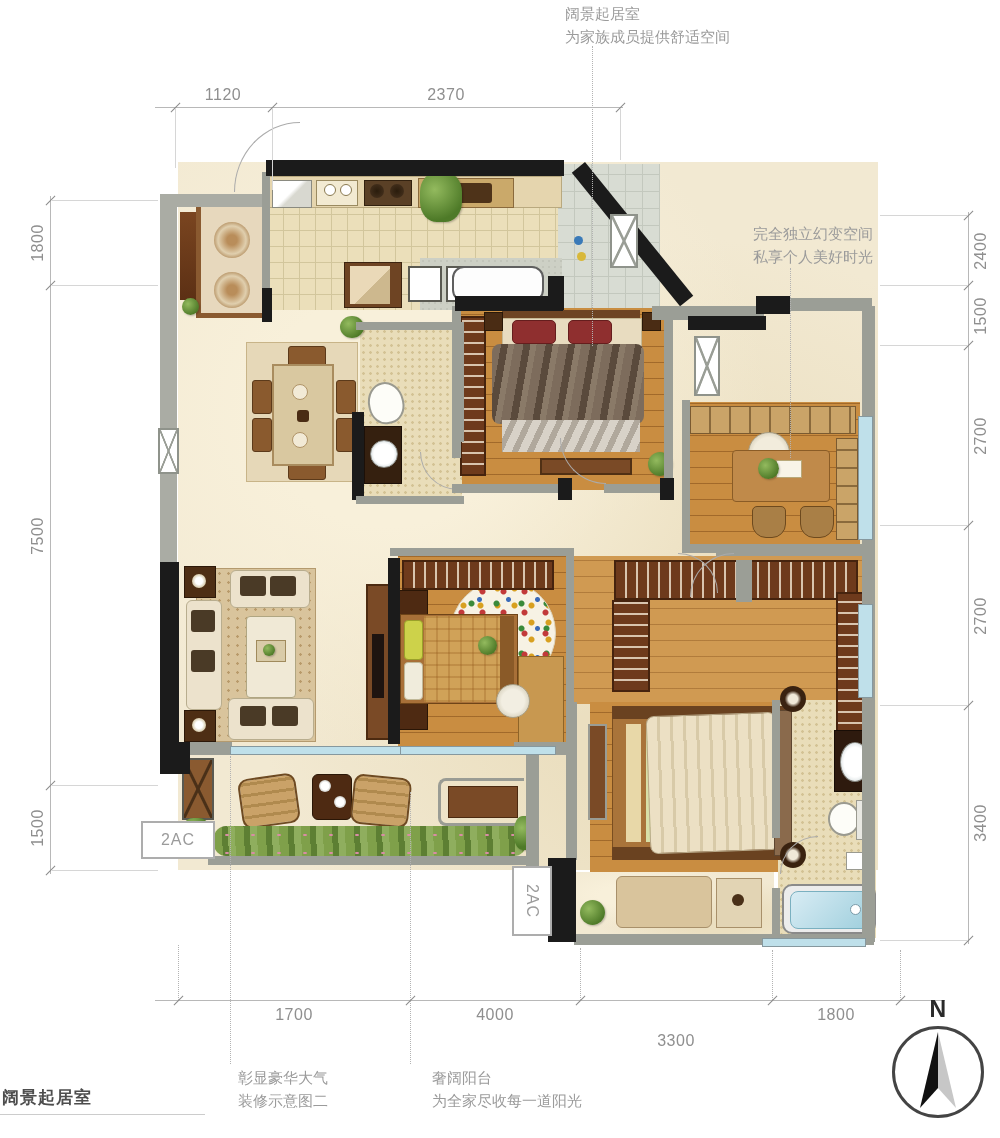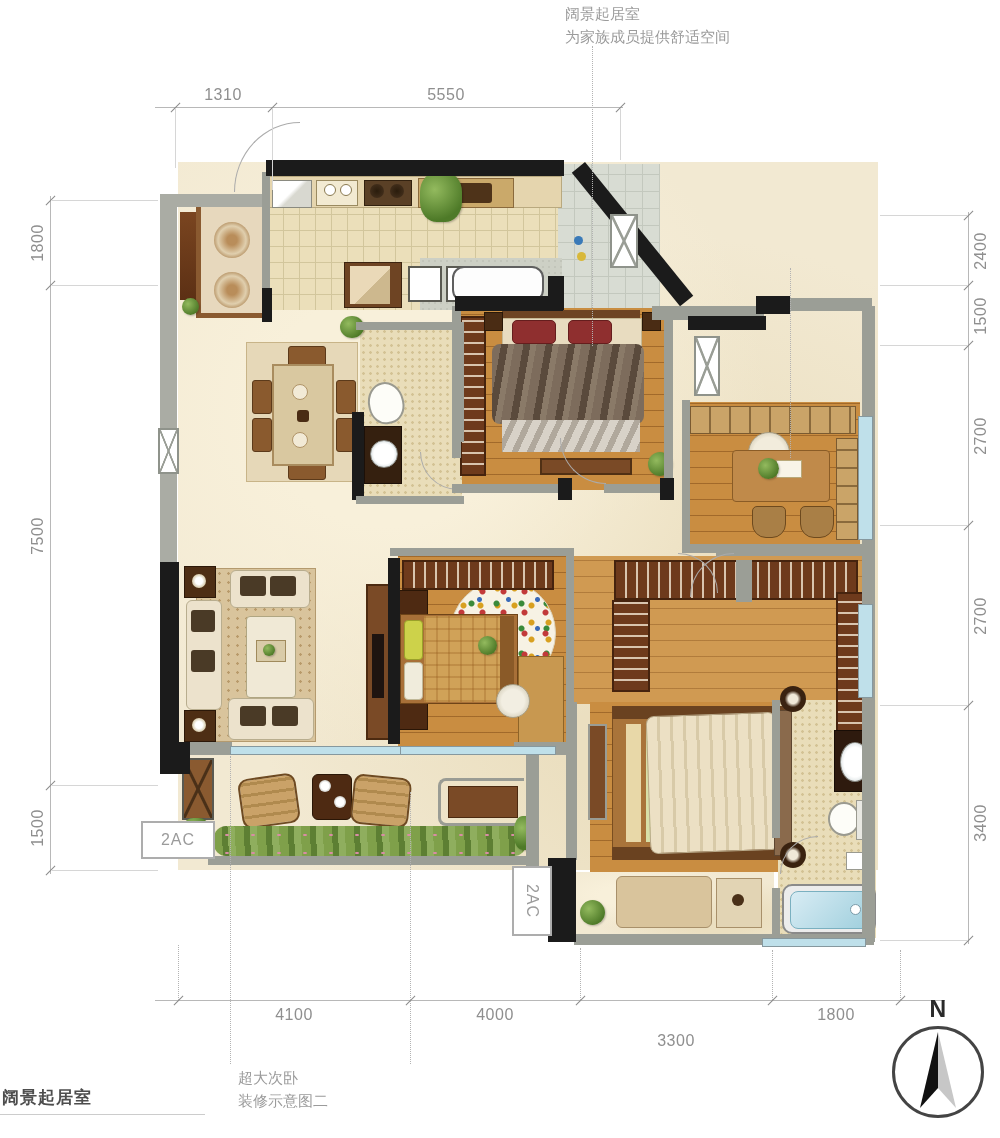--- a/index.html
+++ b/index.html
@@ -294,22 +294,22 @@
     <span>2AC</span>
   </div>
 
   <div class="dimline-h" style="left:155px;top:107px;width:468px;"></div>
   <div class="tick" style="left:169px;top:107px;"></div>
   <div class="tick" style="left:266px;top:107px;"></div>
   <div class="tick" style="left:614px;top:107px;"></div>
   <div class="ext-v" style="left:175px;top:108px;height:60px;"></div>
   <div class="ext-v" style="left:272px;top:108px;height:82px;"></div>
   <div class="ext-v" style="left:620px;top:108px;height:52px;"></div>
-  <div class="dimtxt" style="left:193px;top:86px;width:60px;">1310</div>
-  <div class="dimtxt" style="left:416px;top:86px;width:60px;">5550</div>
+  <div class="dimtxt" style="left:193px;top:86px;width:60px;">1120</div>
+  <div class="dimtxt" style="left:416px;top:86px;width:60px;">2370</div>
 
   <div class="dimline-v" style="left:50px;top:196px;height:678px;"></div>
   <div class="tick" style="left:44px;top:200px;"></div>
   <div class="tick" style="left:44px;top:285px;"></div>
   <div class="tick" style="left:44px;top:785px;"></div>
   <div class="tick" style="left:44px;top:870px;"></div>
   <div class="ext-h" style="left:52px;top:200px;width:106px;"></div>
   <div class="ext-h" style="left:52px;top:285px;width:106px;"></div>
   <div class="ext-h" style="left:52px;top:785px;width:106px;"></div>
   <div class="ext-h" style="left:52px;top:870px;width:106px;"></div>
@@ -340,39 +340,47 @@
   <div class="tick" style="left:172px;top:1000px;"></div>
   <div class="tick" style="left:404px;top:1000px;"></div>
   <div class="tick" style="left:574px;top:1000px;"></div>
   <div class="tick" style="left:766px;top:1000px;"></div>
   <div class="tick" style="left:894px;top:1000px;"></div>
   <div class="leader" style="left:178px;top:945px;height:55px;"></div>
   <div class="leader" style="left:410px;top:945px;height:55px;"></div>
   <div class="leader" style="left:580px;top:948px;height:52px;"></div>
   <div class="leader" style="left:772px;top:950px;height:50px;"></div>
   <div class="leader" style="left:900px;top:950px;height:50px;"></div>
-  <div class="dimtxt" style="left:264px;top:1006px;width:60px;">4100</div>
+  <div class="dimtxt" style="left:264px;top:1006px;width:60px;">1700</div>
   <div class="dimtxt" style="left:465px;top:1006px;width:60px;">4000</div>
   <div class="dimtxt" style="left:646px;top:1032px;width:60px;">3300</div>
   <div class="dimtxt" style="left:806px;top:1006px;width:60px;">1800</div>
 
   <div class="ann" style="left:565px;top:2px;">
     <div>阔景起居室</div>
     <div>为家族成员提供舒适空间</div>
   </div>
   <div class="leader" style="left:592px;top:46px;height:300px;"></div>
 
+  <div class="ann" style="left:753px;top:222px;">
+    <div>完全独立幻变空间</div>
+    <div>私享个人美好时光</div>
+  </div>
   <div class="leader" style="left:790px;top:268px;height:190px;"></div>
 
   <div class="ann" style="left:238px;top:1066px;">
-    <div>超大次卧</div>
+    <div>彰显豪华大气</div>
     <div>装修示意图二</div>
   </div>
   <div class="leader" style="left:230px;top:756px;height:308px;"></div>
 
+  <div class="ann" style="left:432px;top:1066px;">
+    <div>奢阔阳台</div>
+    <div>为全家尽收每一道阳光</div>
+  </div>
   <div class="leader" style="left:410px;top:792px;height:272px;"></div>
 
   <div class="title" style="left:2px;top:1086px;">阔景起居室</div>
   <div class="ext-h" style="left:0px;top:1114px;width:205px;background:#cccccc;"></div>
 
   <div class="dimtxt" style="left:918px;top:996px;width:40px;font-size:23px;color:#2a2a2a;font-weight:bold;">N</div>
   <div class="abs" style="left:892px;top:1026px;width:92px;height:92px;border:3px solid #444;border-radius:50%;box-sizing:border-box;"></div>
   <svg class="nsvg" style="left:908px;top:1028px;" width="60" height="84" viewBox="0 0 60 84">
     <polygon points="30,4 12,80 30,60" fill="#111"></polygon>
     <polygon points="30,4 48,80 30,60" fill="#c7c7c7"></polygon>

